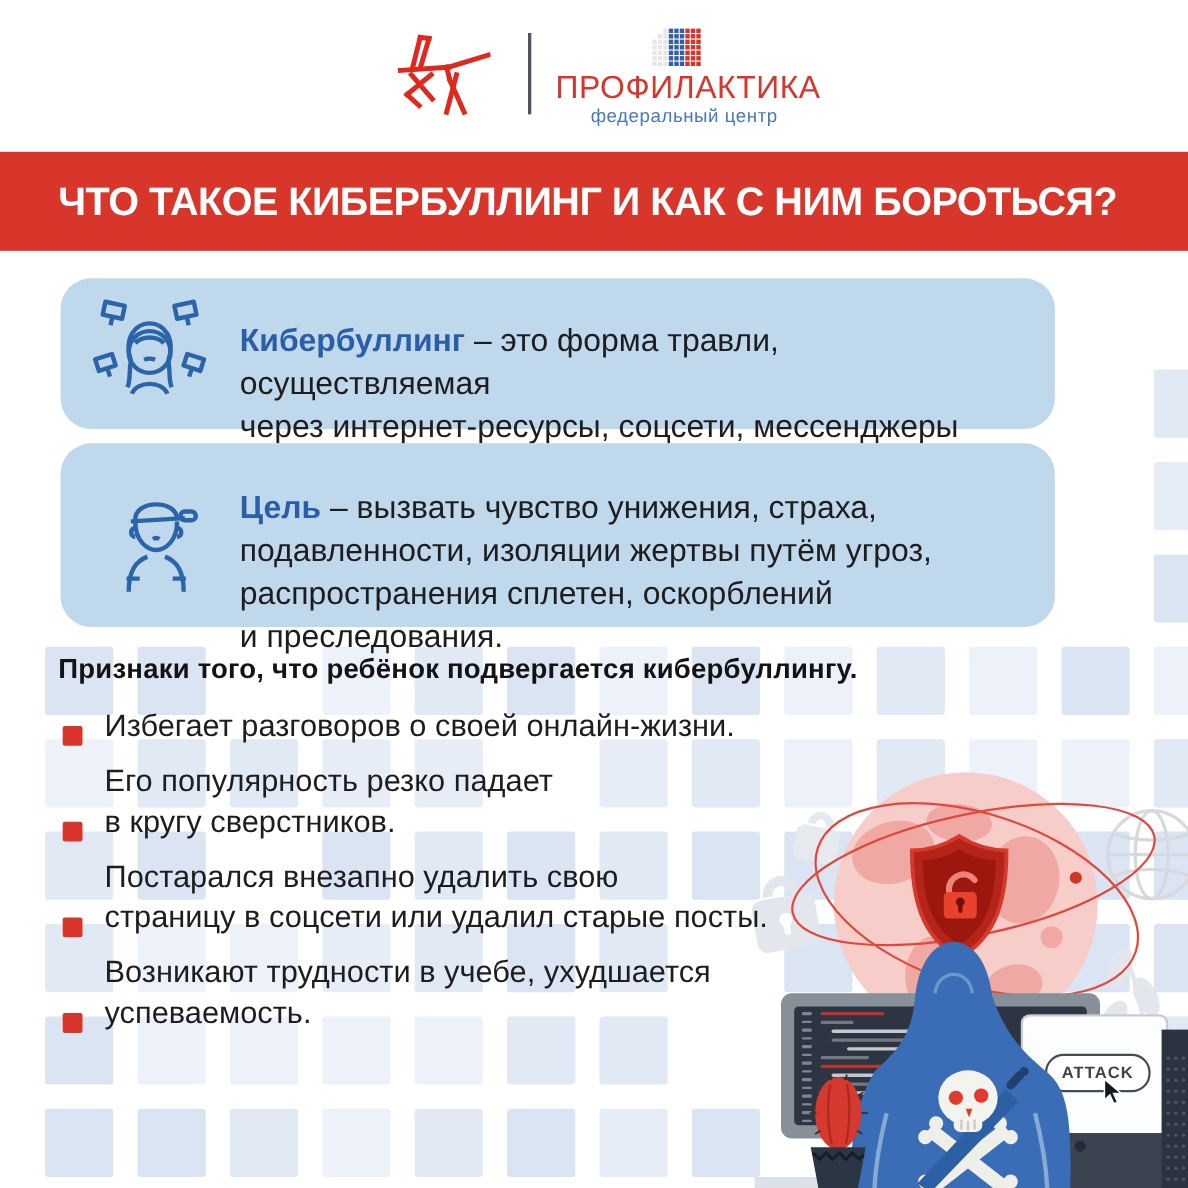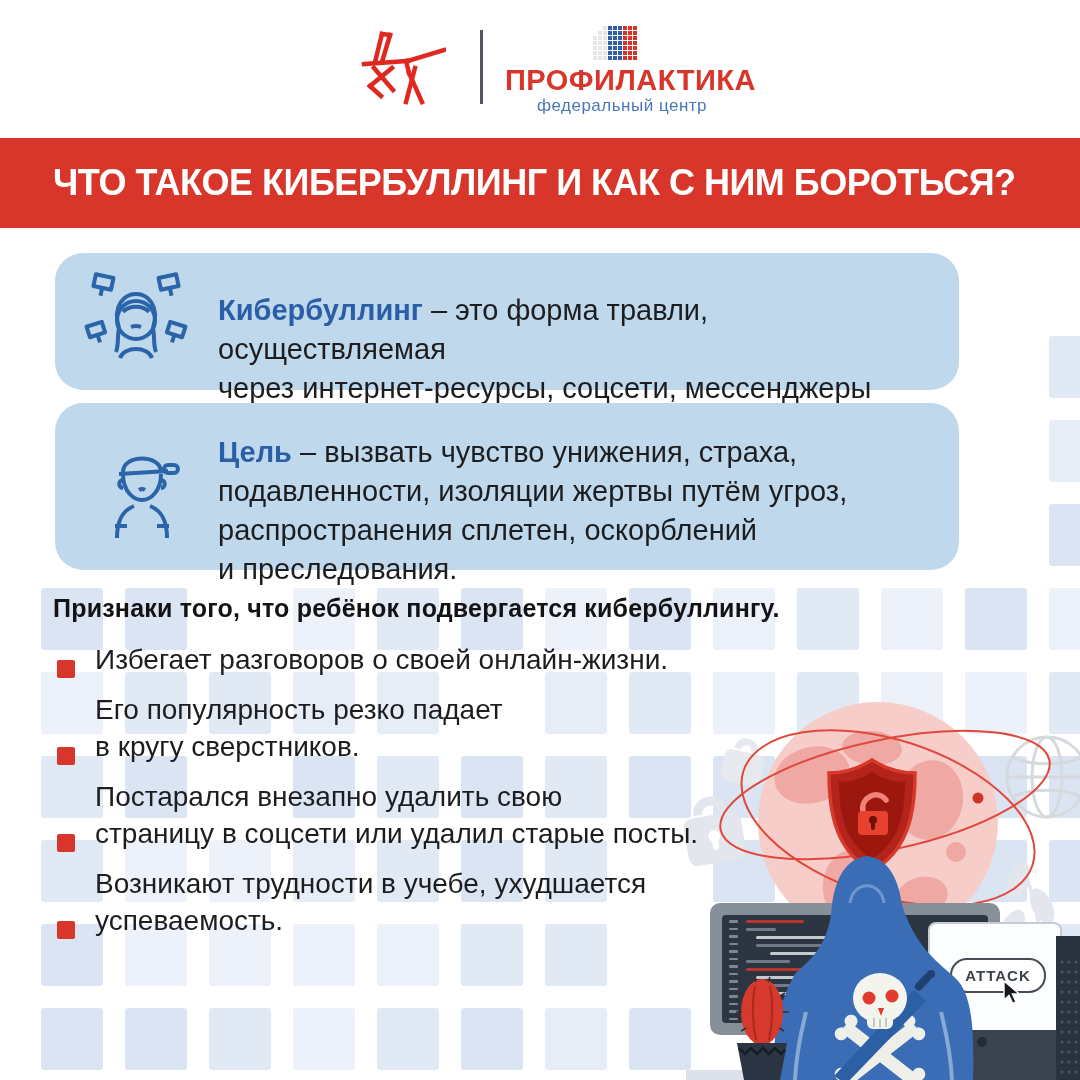--- a/index.html
+++ b/index.html
@@ -36,21 +36,21 @@
   #illu-front{position:absolute;left:650px;top:640px;z-index:4;}
   
   #content{position:absolute;inset:0;z-index:5;}
   #brand-row{position:absolute;left:0;top:0;width:1080px;height:138px;}
   #chair-logo{position:absolute;left:360px;top:26px;}
   #brand-divider{position:absolute;left:480px;top:30px;width:3px;height:74px;background:#50565d;}
   #brand-block{position:absolute;left:505px;top:24px;width:222px;}
   #brand-flag{position:absolute;left:88px;top:2px;display:grid;grid-template-columns:repeat(9,4px);gap:1px;}
   .fcell{width:4px;height:4px;}
   #brand-title{position:absolute;left:0;top:40px;width:222px;text-align:left;
-    font-weight:bold;font-size:29px;letter-spacing:.5px;color:#d8362a;}
+    font-weight:normal;font-size:29px;letter-spacing:.5px;color:#d8362a;}
   #brand-subtitle{position:absolute;left:6px;top:72px;width:222px;text-align:center;
     font-size:17px;color:#4a77b5;letter-spacing:.5px;}
   #banner{
     position:absolute;left:0;top:138px;width:1080px;height:90px;background:#d8362a;
     display:flex;align-items:center;
   }
   #banner h1{
     margin:0 0 0 53px;color:#ffffff;font-size:36px;font-weight:bold;
     letter-spacing:-.5px;white-space:nowrap;
   }
@@ -60,21 +60,21 @@
   #def-box-1{top:253px;height:137px;}
   #def-box-2{top:403px;height:167px;}
   .box-icon{position:absolute;}
   #def-box-1 .box-icon{left:25px;top:13px;}
   #def-box-2 .box-icon{left:35px;top:27px;}
   .box-text{
     position:absolute;left:163px;right:30px;color:#1d1d1f;
     font-size:29px;line-height:39px;
   }
   #def-box-1 .box-text{top:9px;}
-  #def-box-2 .box-text{top:1px;}
+  #def-box-2 .box-text{top:11px;}
   .term{color:#2a5ea6;font-weight:bold;}
   .rest{white-space:pre-line;}
   #signs-heading{
     position:absolute;left:53px;top:594px;margin:0;color:#131316;
     font-size:25px;font-weight:bold;letter-spacing:.2px;
   }
   #signs-list{
     position:absolute;left:57px;top:641px;width:900px;margin:0;padding:0;list-style:none;
   }
   #signs-list li{display:flex;align-items:flex-end;margin-bottom:13px;}

